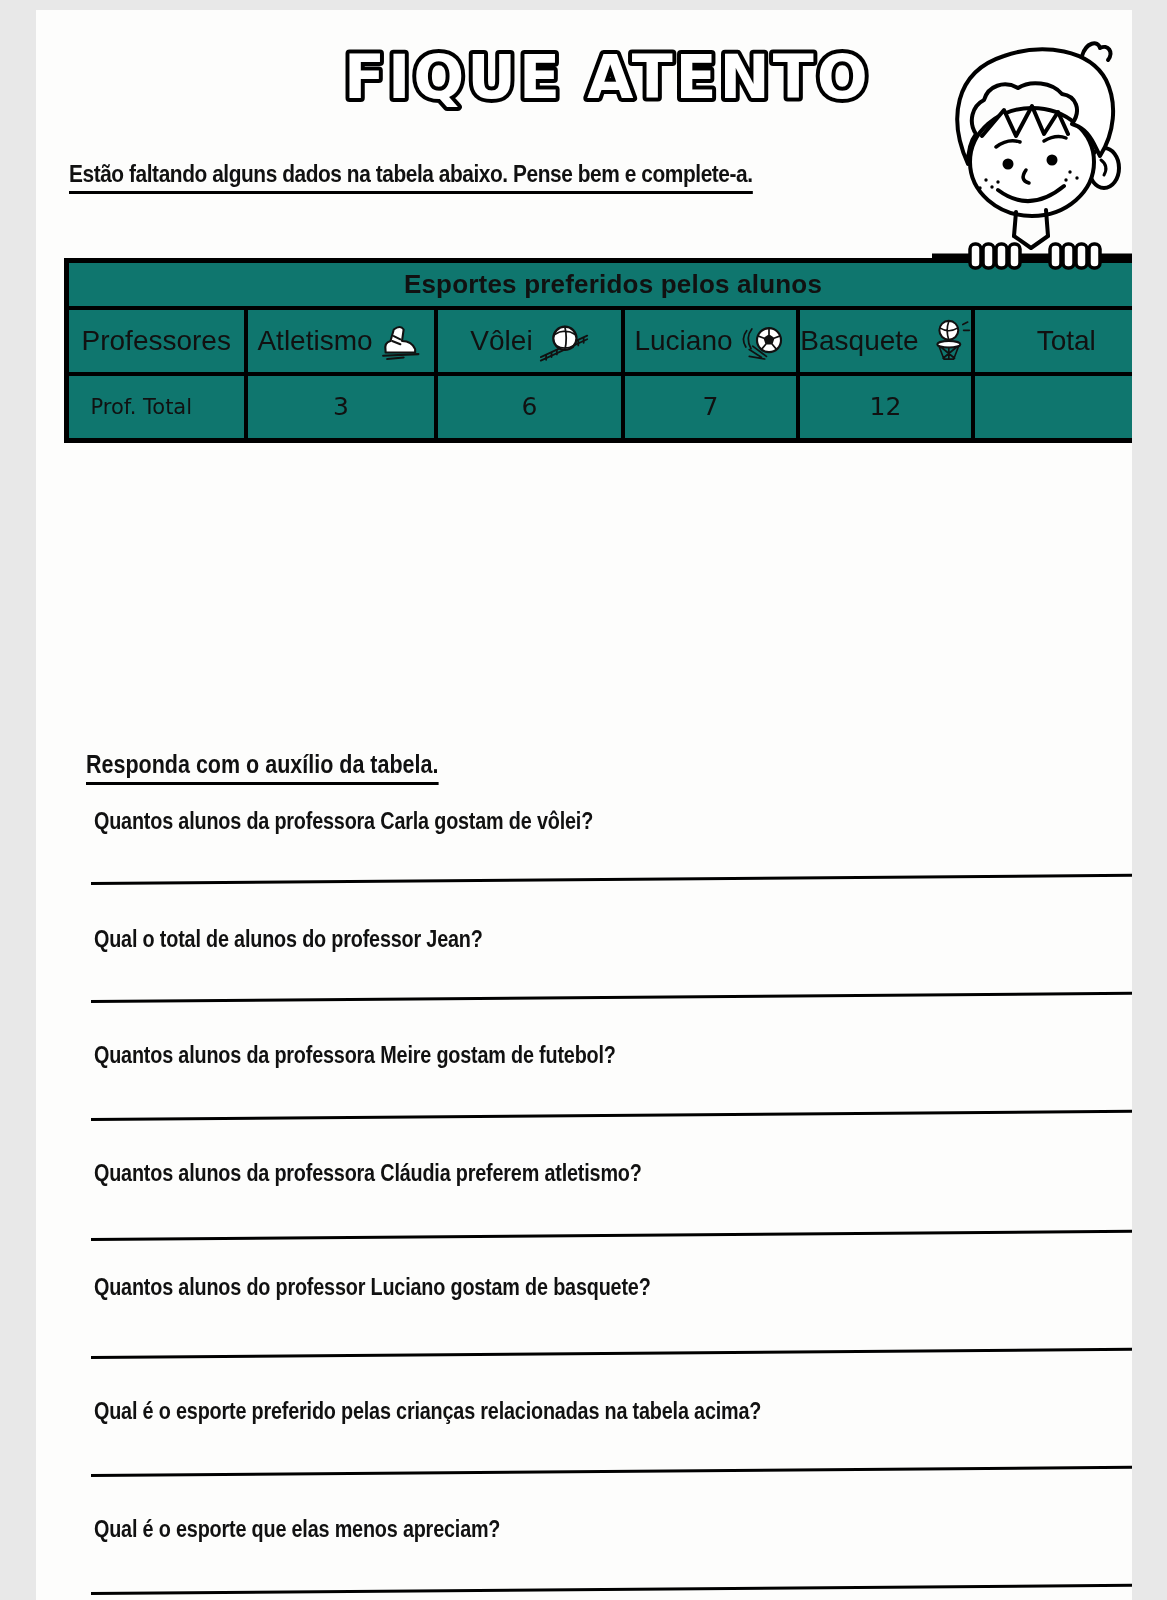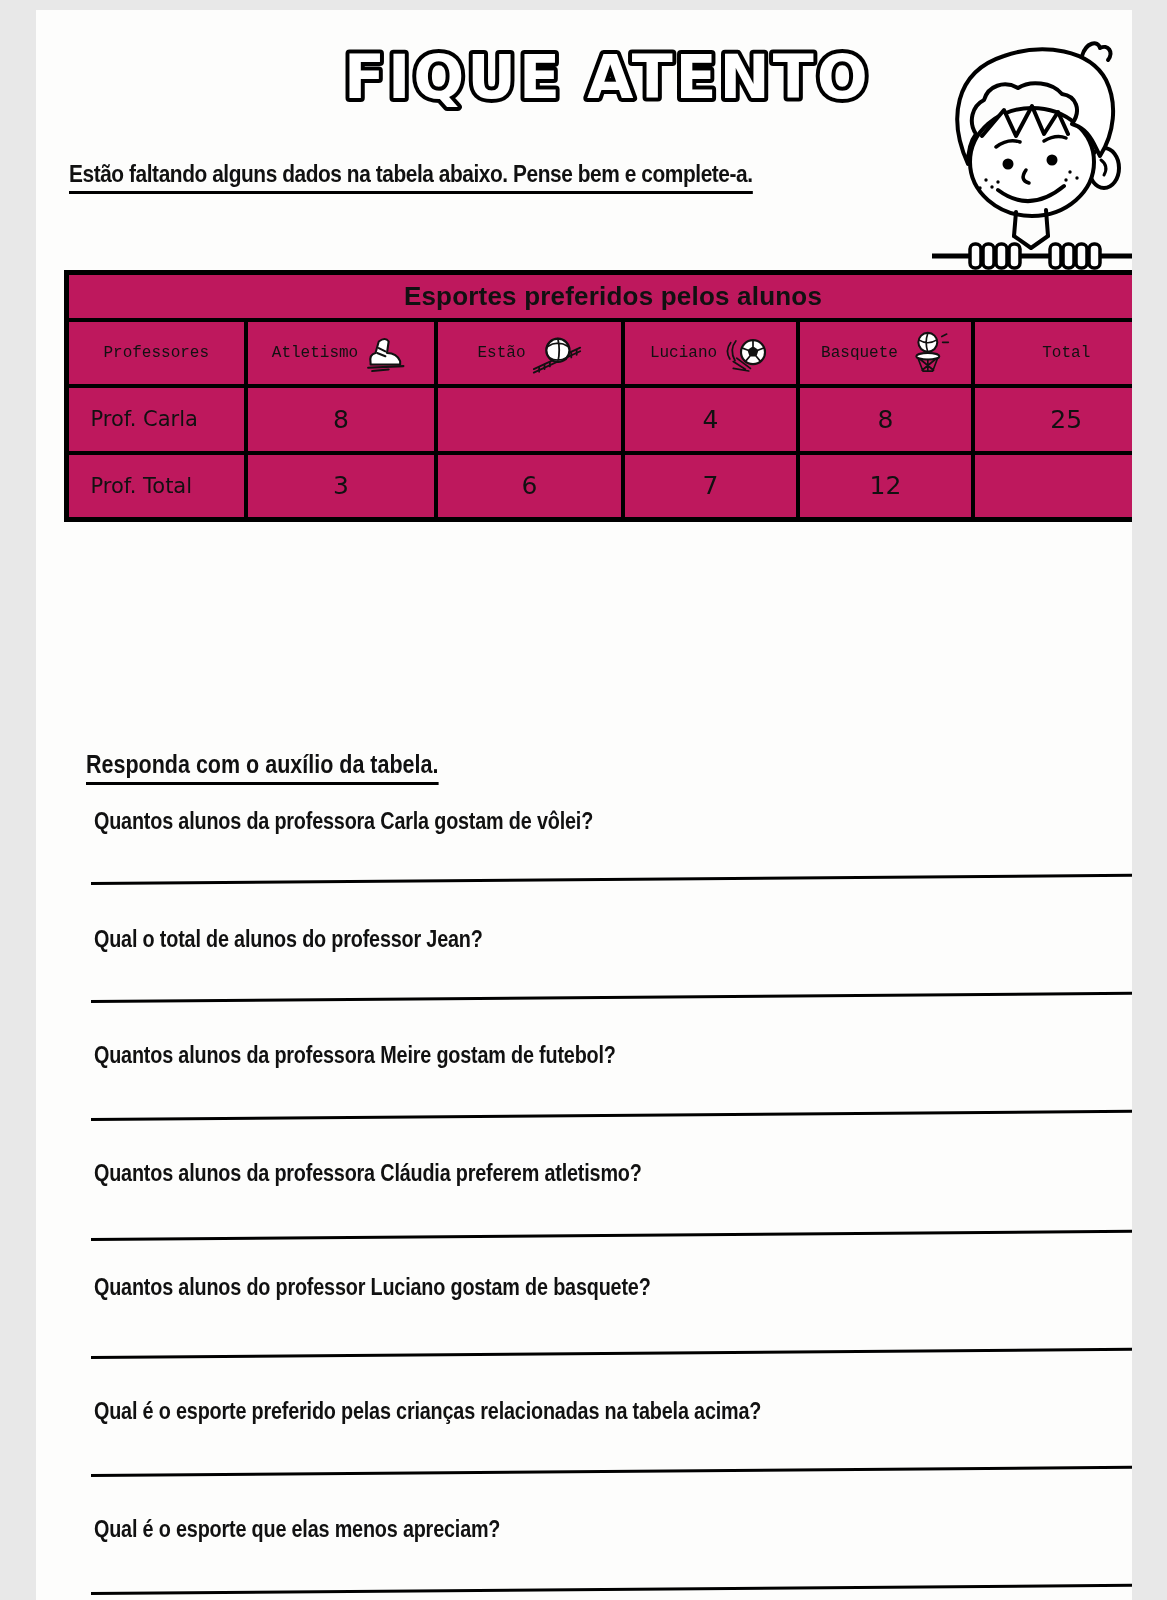--- a/index.html
+++ b/index.html
@@ -23,32 +23,32 @@
     position:absolute; left:33px; top:150px; font-size:24px; font-weight:bold;
     letter-spacing:-0.5px; transform:scaleX(0.87); transform-origin:0 50%;
     border-bottom:3px solid #000; padding-bottom:3px; white-space:nowrap;
   }
 
   
   .boy { position:absolute; left:896px; top:24px; z-index:3; }
 
   
   table.sports {
-    position:absolute; left:28px; top:260px; width:1094px;
-    border-collapse:collapse; table-layout:fixed; background:#be185d; z-index:2;
+    position:absolute; left:28px; top:248px; width:1094px;
+    border-collapse:collapse; table-layout:fixed; background:#0f766e; z-index:2;
   }
   table.sports td, table.sports th { border:4px solid #000; vertical-align:middle; }
   table.sports { border:5px solid #000; }
   td.ttl {
     height:47px; text-align:center; font-weight:bold; font-size:26px;
     letter-spacing:0.2px; font-family:"Liberation Sans", sans-serif;
   }
   th.hcell { height:66px; font-weight:normal; }
   .hwrap { display:flex; align-items:center; justify-content:center; gap:6px; }
-  .hlabel { font-family:Liberation Mono, monospace; font-size:16px; }
+  .hlabel { font-family:Liberation Sans, sans-serif; font-size:28px; }
   td.prof {
     height:67px; font-family:"DejaVu Sans", sans-serif; font-size:21px;
     padding-left:22px; text-align:left;
   }
   td.num {
     height:67px; text-align:center; font-family:"DejaVu Sans", sans-serif;
     font-size:25px;
   }
   .icon { flex:0 0 auto; }
 
@@ -161,21 +161,21 @@
         <span class="hlabel">Atletismo</span>
         <svg class="icon" width="46" height="44" viewBox="0 0 56 48" fill="none" stroke="#111" stroke-width="2.5" stroke-linecap="round" stroke-linejoin="round">
           <path d="M8 36 q-2 -10 6 -12 l4 -14 q8 -6 12 0 l-2 14 q12 0 16 10 v4 H8 Z" fill="#fff"></path>
           <path d="M18 18 l8 4 M16 24 l10 4"></path>
           <path d="M5 42 L48 40 M10 46 L30 44"></path>
         </svg>
       </div>
           </th>
       <th class="hcell">
             <div class="hwrap">
-        <span class="hlabel">Estão</span>
+        <span class="hlabel">Vôlei</span>
         <svg class="icon" width="50" height="44" viewBox="0 0 56 48" fill="none" stroke="#111" stroke-width="2" stroke-linecap="round">
           <path d="M2 42 L54 18 M2 46 L54 22"></path>
           <path d="M8 40 v5 M14 37 v5 M20 34 v5 M38 26 v5 M44 24 v5 M50 21 v5"></path>
           <circle cx="29" cy="21" r="13" fill="#fff" stroke-width="2.5"></circle>
           <path d="M17 17 q12 -8 24 0 M19 29 q10 6 20 0 M29 8 q3 13 0 26"></path>
         </svg>
       </div>
           </th>
       <th class="hcell">
             <div class="hwrap">
@@ -201,28 +201,20 @@
         </svg>
       </div>
           </th>
       <th class="hcell">
             <div class="hwrap">
               <span class="hlabel">Total</span>
             </div>
           </th>
     </tr>
 
-    <tr>
-      <td class="prof">Prof. Carla</td>
-      <td class="num">8</td>
-      <td class="num"></td>
-      <td class="num">4</td>
-      <td class="num">8</td>
-      <td class="num">25</td>
-    </tr>
     <tr>
       <td class="prof">Prof. Total</td>
       <td class="num">3</td>
       <td class="num">6</td>
       <td class="num">7</td>
       <td class="num">12</td>
       <td class="num"></td>
     </tr>
   </tbody>
     </table>

